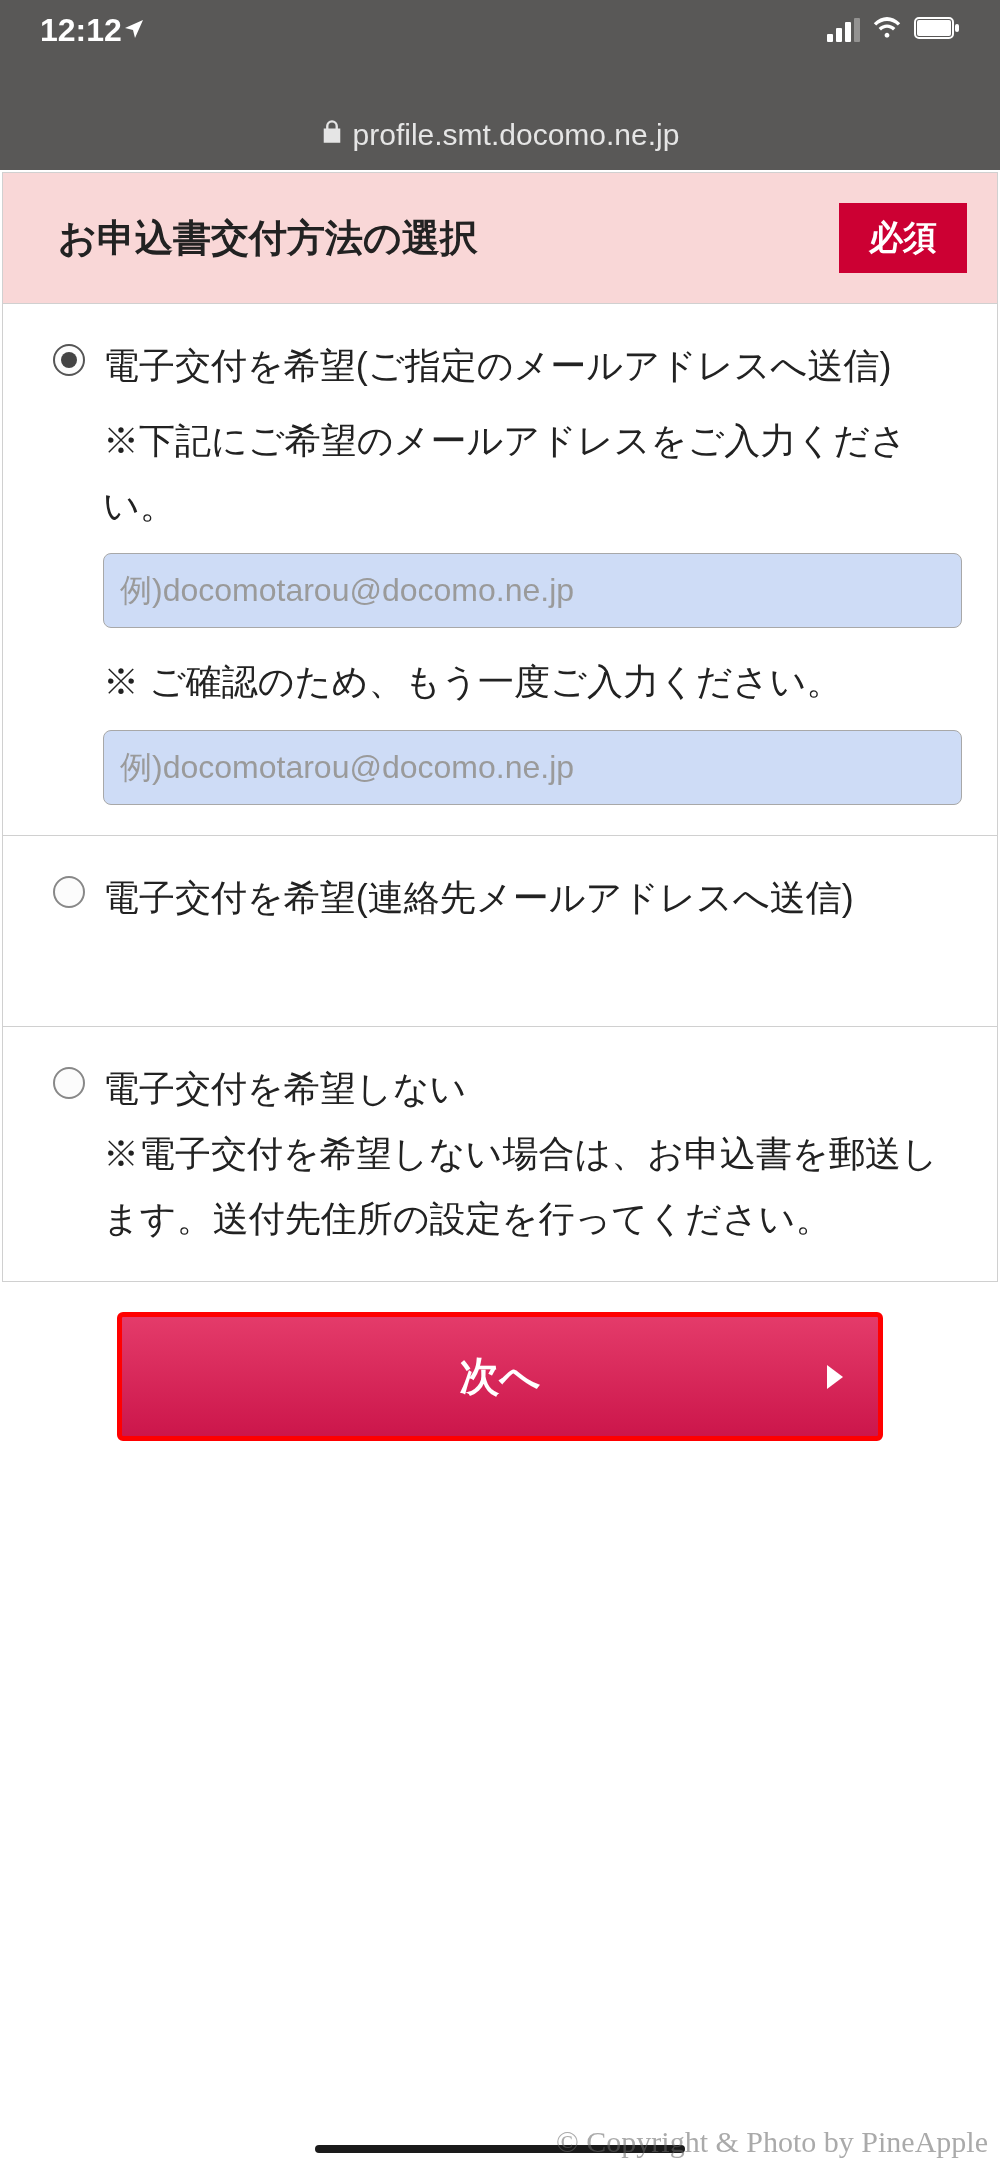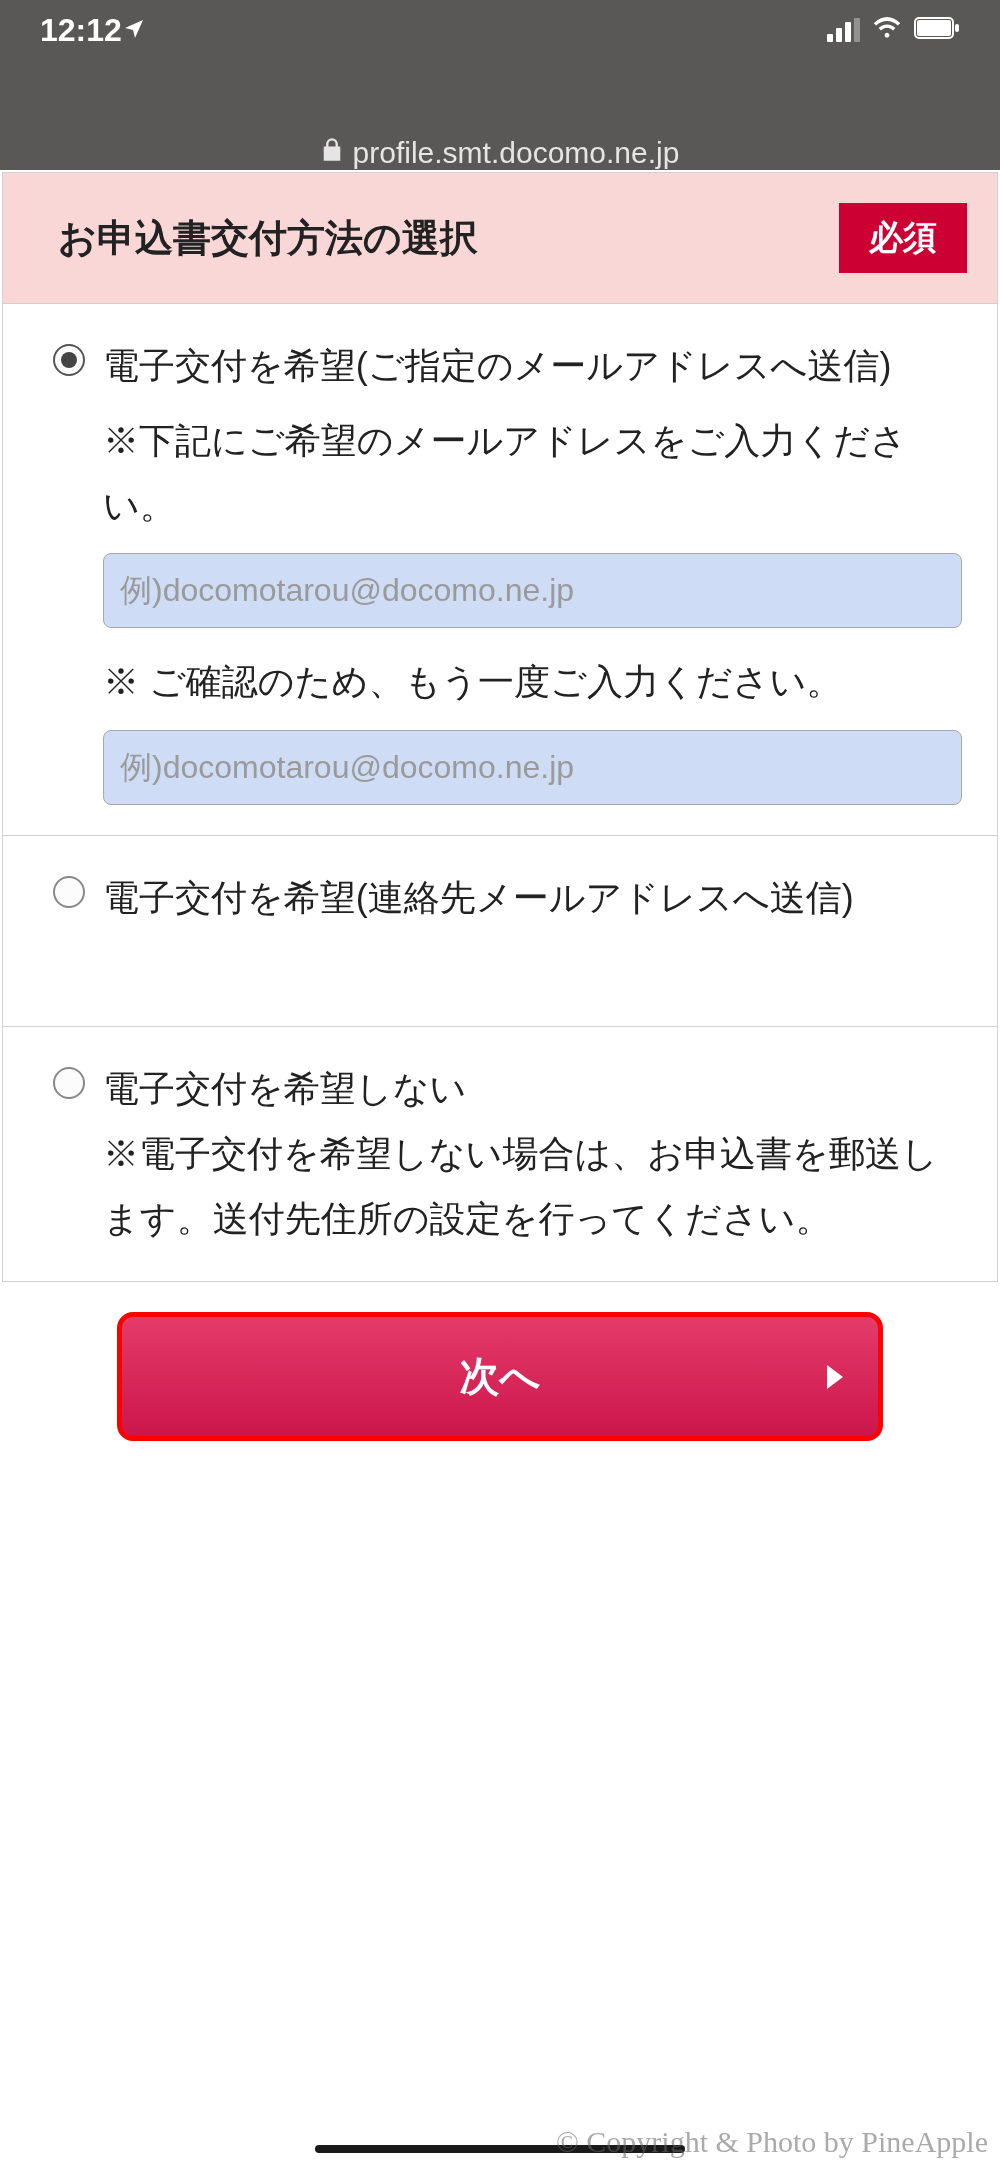--- a/index.html
+++ b/index.html
@@ -27,21 +27,21 @@
     }
     .status-right {
       display: flex;
       align-items: center;
       gap: 12px;
     }
     .url-bar {
       background: #595857;
       height: 110px;
       display: flex;
-      align-items: flex-end;
+      align-items: center;
       justify-content: center;
       padding-top: 40px;
       color: #e5e5e5;
       font-size: 30px;
     }
     .url-content {
       display: flex;
       align-items: center;
       gap: 10px;
     }
@@ -139,21 +139,21 @@
       margin-top: 30px;
     }
     .next-button {
       width: 100%;
       background: linear-gradient(to bottom, #e43b6a, #cc164b);
       color: #fff;
       font-size: 40px;
       font-weight: 700;
       padding: 32px 0;
       border: 5px solid #ff0000;
-      border-radius: 16px;
+      border-radius: 6px;
       position: relative;
       cursor: pointer;
       text-align: center;
     }
     .next-arrow {
       position: absolute;
       right: 35px;
       top: 50%;
       transform: translateY(-50%);
       width: 0;

